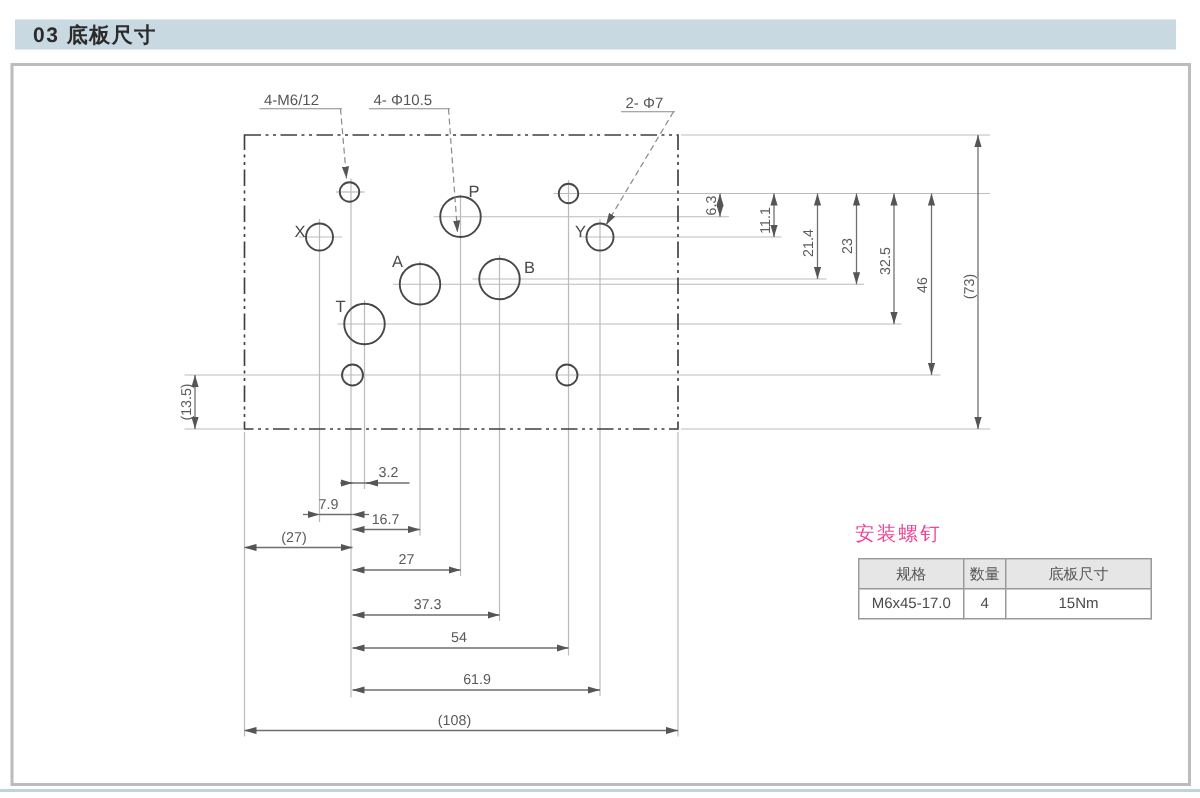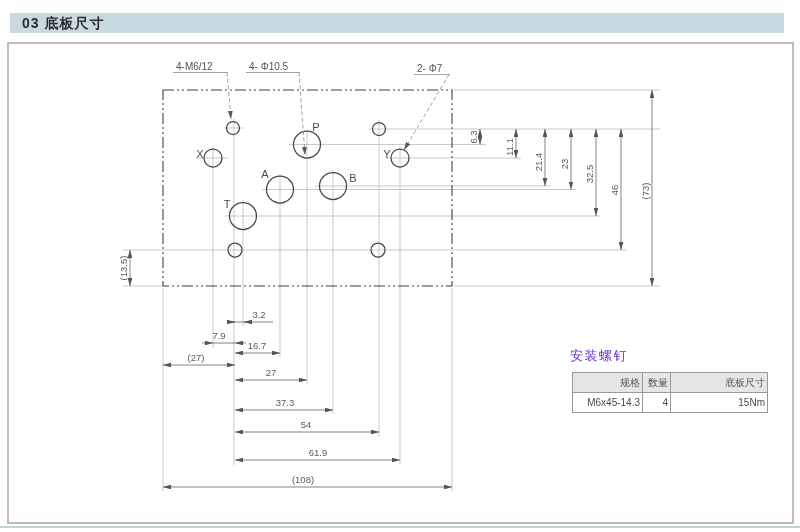--- a/index.html
+++ b/index.html
@@ -8,24 +8,24 @@
   .topbar{position:absolute;left:10px;top:13px;width:774px;height:20px;background:#c8d9e2;}
   .topbar span{display:block;line-height:20px;padding-left:12px;font-size:14px;font-weight:bold;
         color:#2b2b2b;letter-spacing:1px;}
   .content-box{position:absolute;left:7px;top:42px;width:783px;height:478px;background:#fff;
         border:2px solid #bcbcbc;}
   .bottombar{position:absolute;left:0px;top:526px;width:800px;height:6px;background:#c2d2da;}
   svg.drawing{position:absolute;left:0;top:0;width:800px;height:532px;}
   .dim-text{font-family:"Liberation Sans",sans-serif;font-size:9.5px;fill:#5a5a5a;}
   .callout-text{font-family:"Liberation Sans",sans-serif;font-size:10px;fill:#555;}
   .port-text{font-family:"Liberation Sans",sans-serif;font-size:11px;fill:#4a4a4a;}
-  .tbl-title{position:absolute;left:570px;top:347px;font-size:13px;color:#6d28d9;letter-spacing:1.5px;}
+  .tbl-title{position:absolute;left:570px;top:347px;font-size:13px;color:#ec4899;letter-spacing:1.5px;}
   table.screw{position:absolute;left:572px;top:372px;border-collapse:collapse;table-layout:fixed;
         font-size:10px;color:#4a4a4a;}
-  table.screw th,table.screw td{border:1px solid #999;text-align:right;height:19px;padding:0 2px;
+  table.screw th,table.screw td{border:1px solid #999;text-align:center;height:19px;padding:0 2px;
         font-weight:normal;}
   table.screw thead th{background:#e6e6e6;color:#555;}
   table.screw tbody td{background:#fff;}
   .c0{width:70px}.c1{width:28px}.c2{width:97px}
 </style>
 </head>
 <body>
 
 <div class="page">
 
@@ -157,21 +157,21 @@
       </colgroup>
     <thead>
       <tr>
         <th>规格</th>
         <th>数量</th>
         <th>底板尺寸</th>
       </tr>
     </thead>
     <tbody>
       <tr>
-        <td>M6x45-14.3</td>
+        <td>M6x45-17.0</td>
         <td>4</td>
         <td>15Nm</td>
       </tr>
     </tbody>
   </table>
 
   <div class="bottombar"></div>
 
 </div>
 

